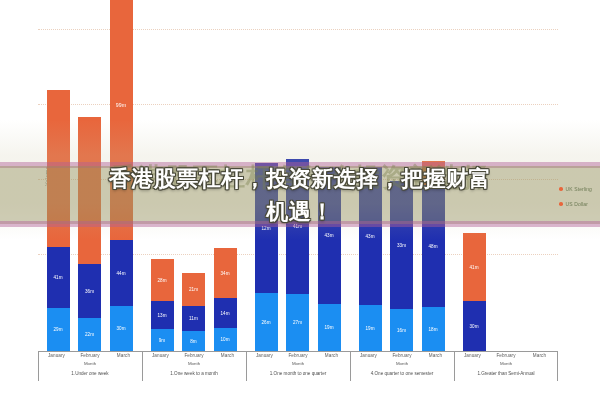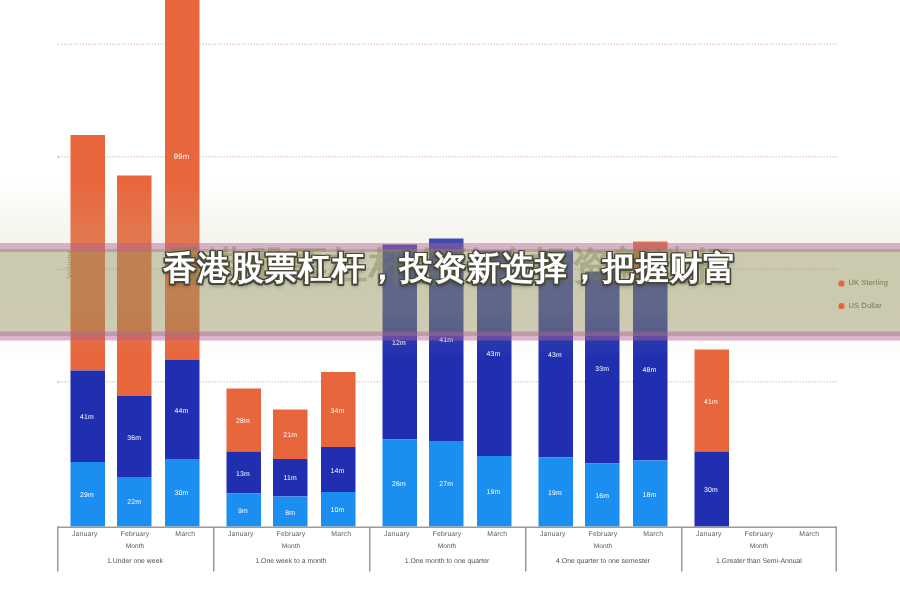--- a/index.html
+++ b/index.html
@@ -399,15 +399,16 @@
   <div class="band" id="band-pink-top"></div>
   <div class="band" id="band-olive"></div>
   <div class="band" id="band-pink-bottom"></div>
 
   <div id="watermark">
     <span class="l1">香港股票杠杆有什么投资新选择</span>
   </div>
 
   <div id="overlay-text">
     <span class="line">香港股票杠杆，投资新选择，把握财富</span>
+    <span class="line">机遇！</span>
   </div>
 
 </div>
 
 </body></html>

